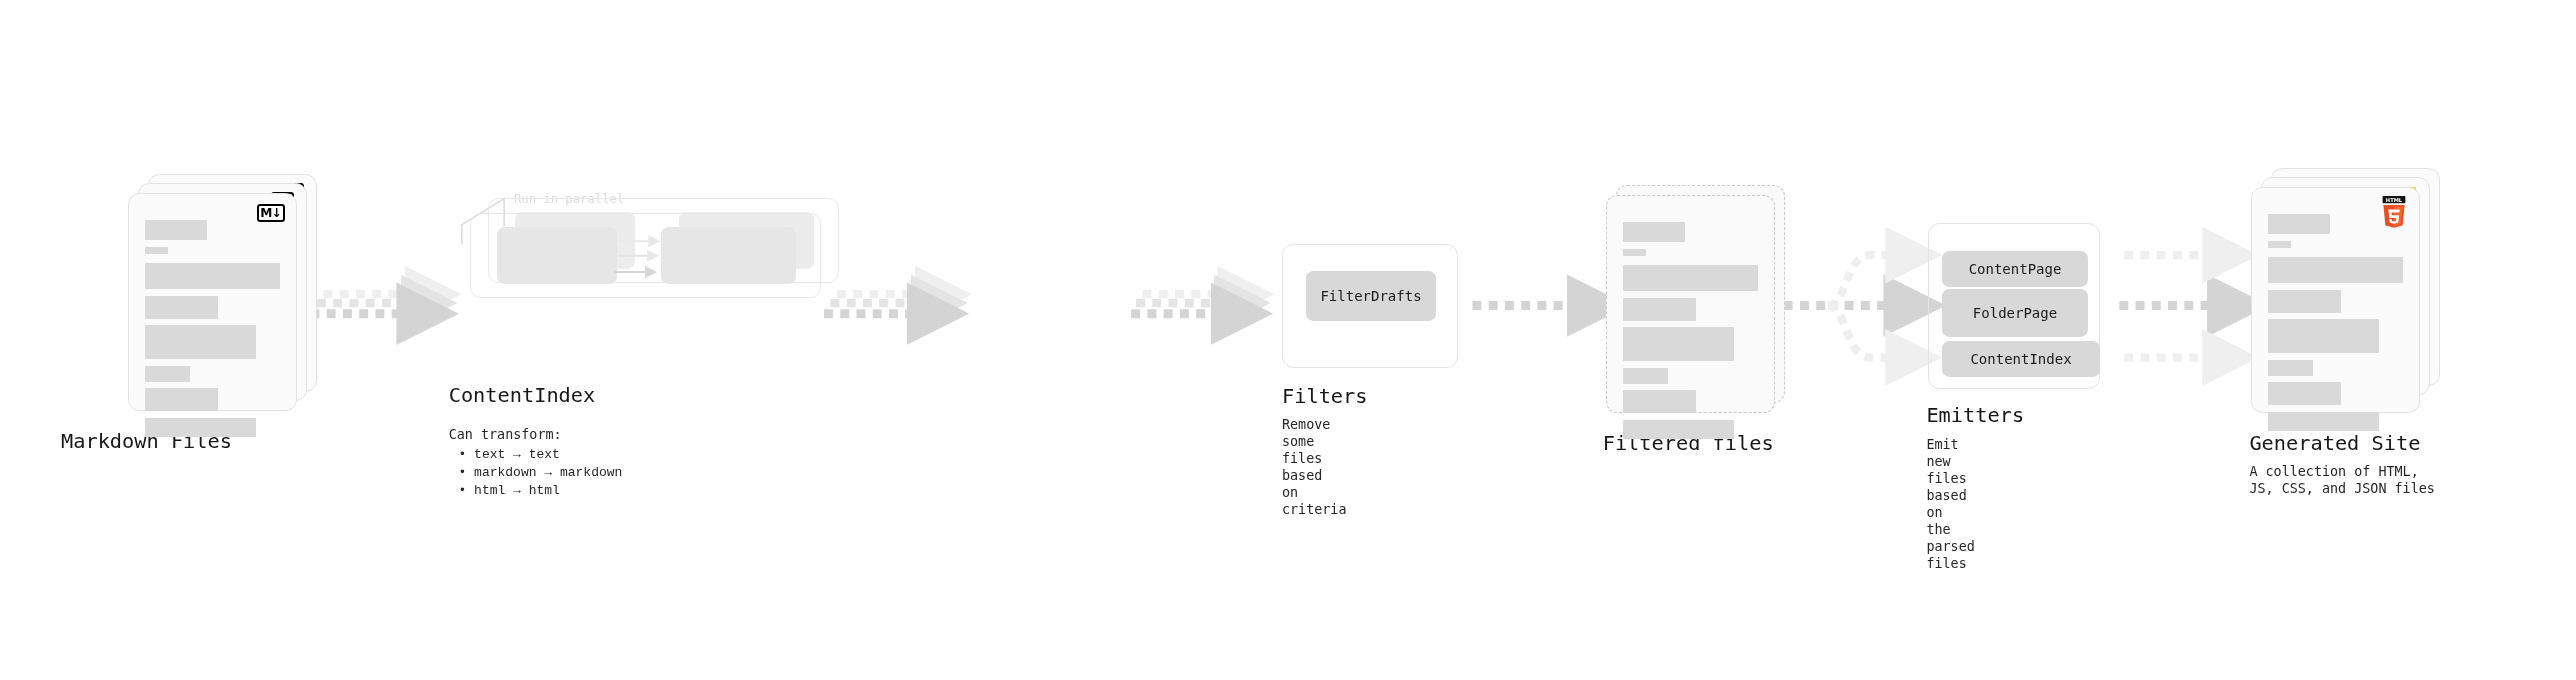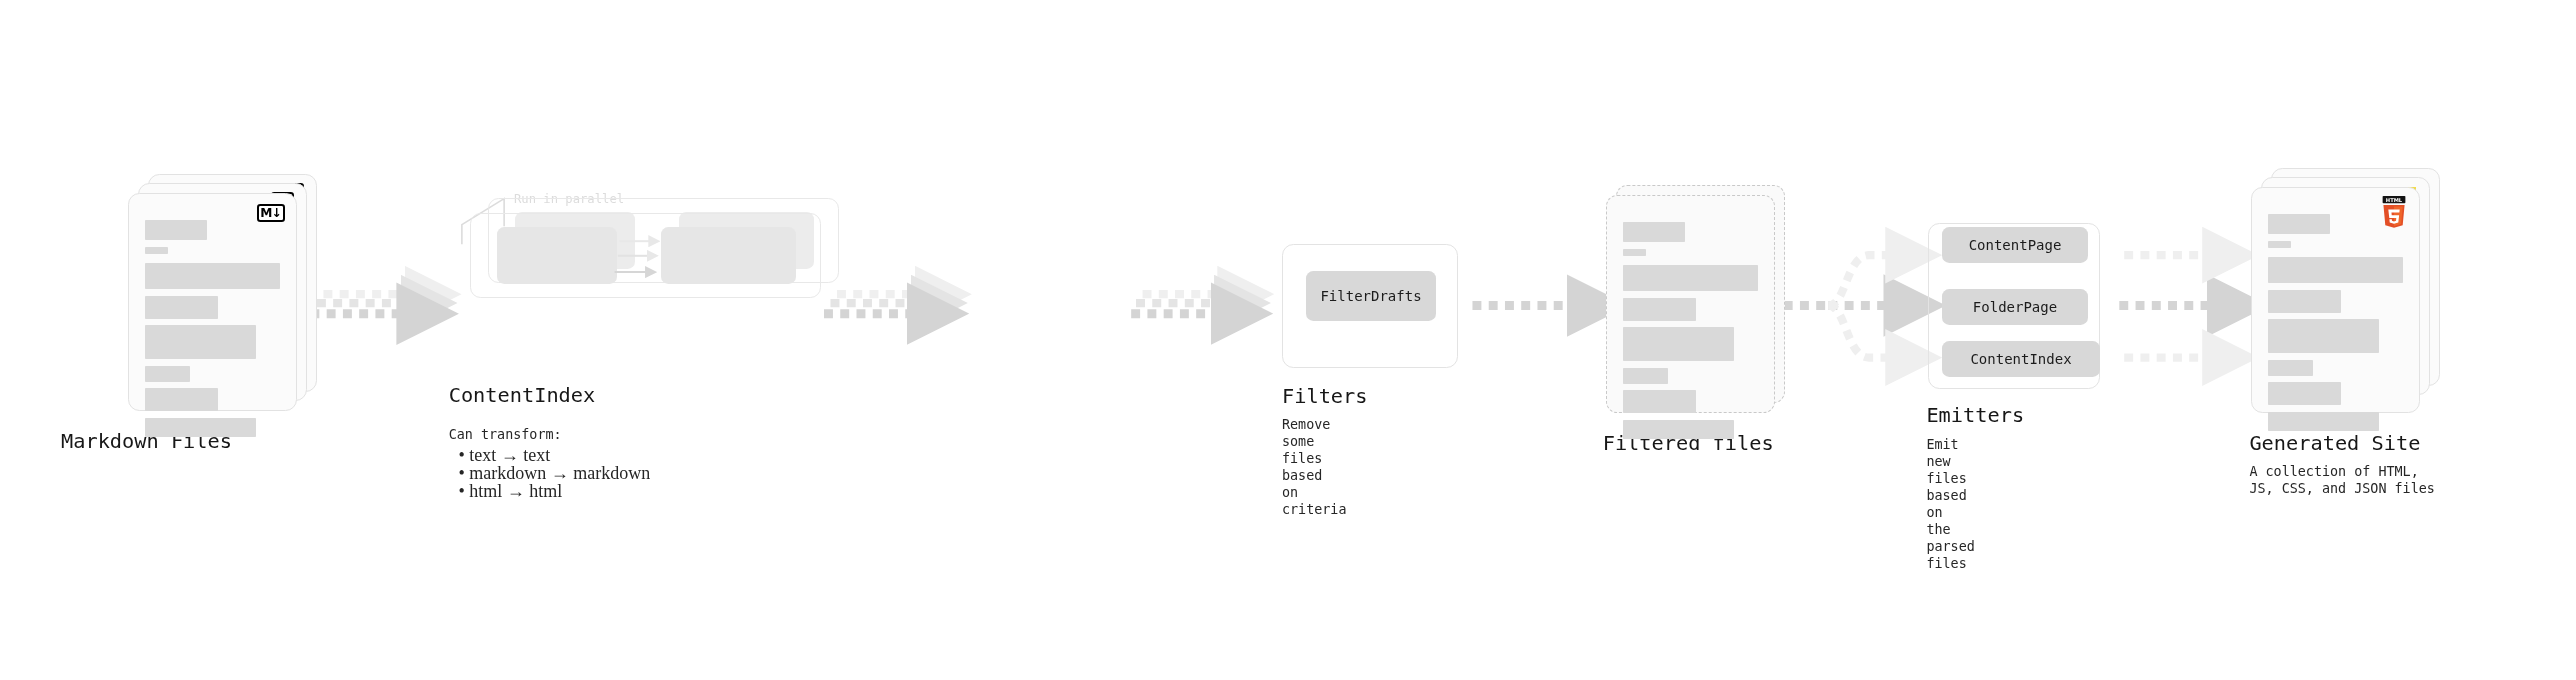--- a/index.html
+++ b/index.html
@@ -105,22 +105,22 @@
     font-size: 13.4px;
     line-height: 18px;
     color: #262626;
     white-space: pre-line;
   }
   .label-sub.tight { line-height: 17px; }
 
   
   .bullets { margin-top: 1.6px; }
   .bullets .bl {
-    font-family: Liberation Serif, serif;
-    font-size: 18px;
+    font-family: Liberation Mono, monospace;
+    font-size: 13px;
     line-height: 18px;
     color: #262626;
     white-space: nowrap;
     padding-left: 9.8px;
   }
   .bullets .bl::before { content: "\2022\00a0"; }
 
   
   .group-box {
     position: absolute;
@@ -305,22 +305,22 @@
             <div class="ln" style="width: 54%; height: 23px; margin-bottom: 6.5px;"></div>
             <div class="ln" style="width: 82%; height: 19.5px; margin-bottom: 0px;"></div>
           </div>
       </div>
     </div>
     <div class="label-title" style="position:absolute; left:-3.3px; top:236px;">Filtered files</div>
   </div>
 
   <div class="node" style="left:1928px; top:223px;">
     <div class="group-box" style="left:0; top:0; width:172px; height:166px;">
-      <div class="pill" style="position:absolute; left:13px; top:3px; width:146px; height:36px;">ContentPage</div>
-      <div class="pill" style="position:absolute; left:13px; top:65px; width:146px; height:36px;">FolderPage</div>
+      <div class="pill" style="position:absolute; left:13px; top:27px; width:146px; height:36px;">ContentPage</div>
+      <div class="pill" style="position:absolute; left:13px; top:65px; width:146px; height:48px;">FolderPage</div>
       <div class="pill" style="position:absolute; left:13px; top:117px; width:158px; height:36px;">ContentIndex</div>
     </div>
     <div class="label-title" style="position:absolute; left:-1.6px; top:180px;">Emitters</div>
     <div class="label-sub tight" style="position:absolute; left:-1.6px; top:213px;">Emit new files based on
 the parsed files</div>
   </div>
 
   <div class="node" style="left:2251px; top:187px;">
     <div class="card-stack" style="width:192px;height:228px;">
       <div class="file-card back2">

